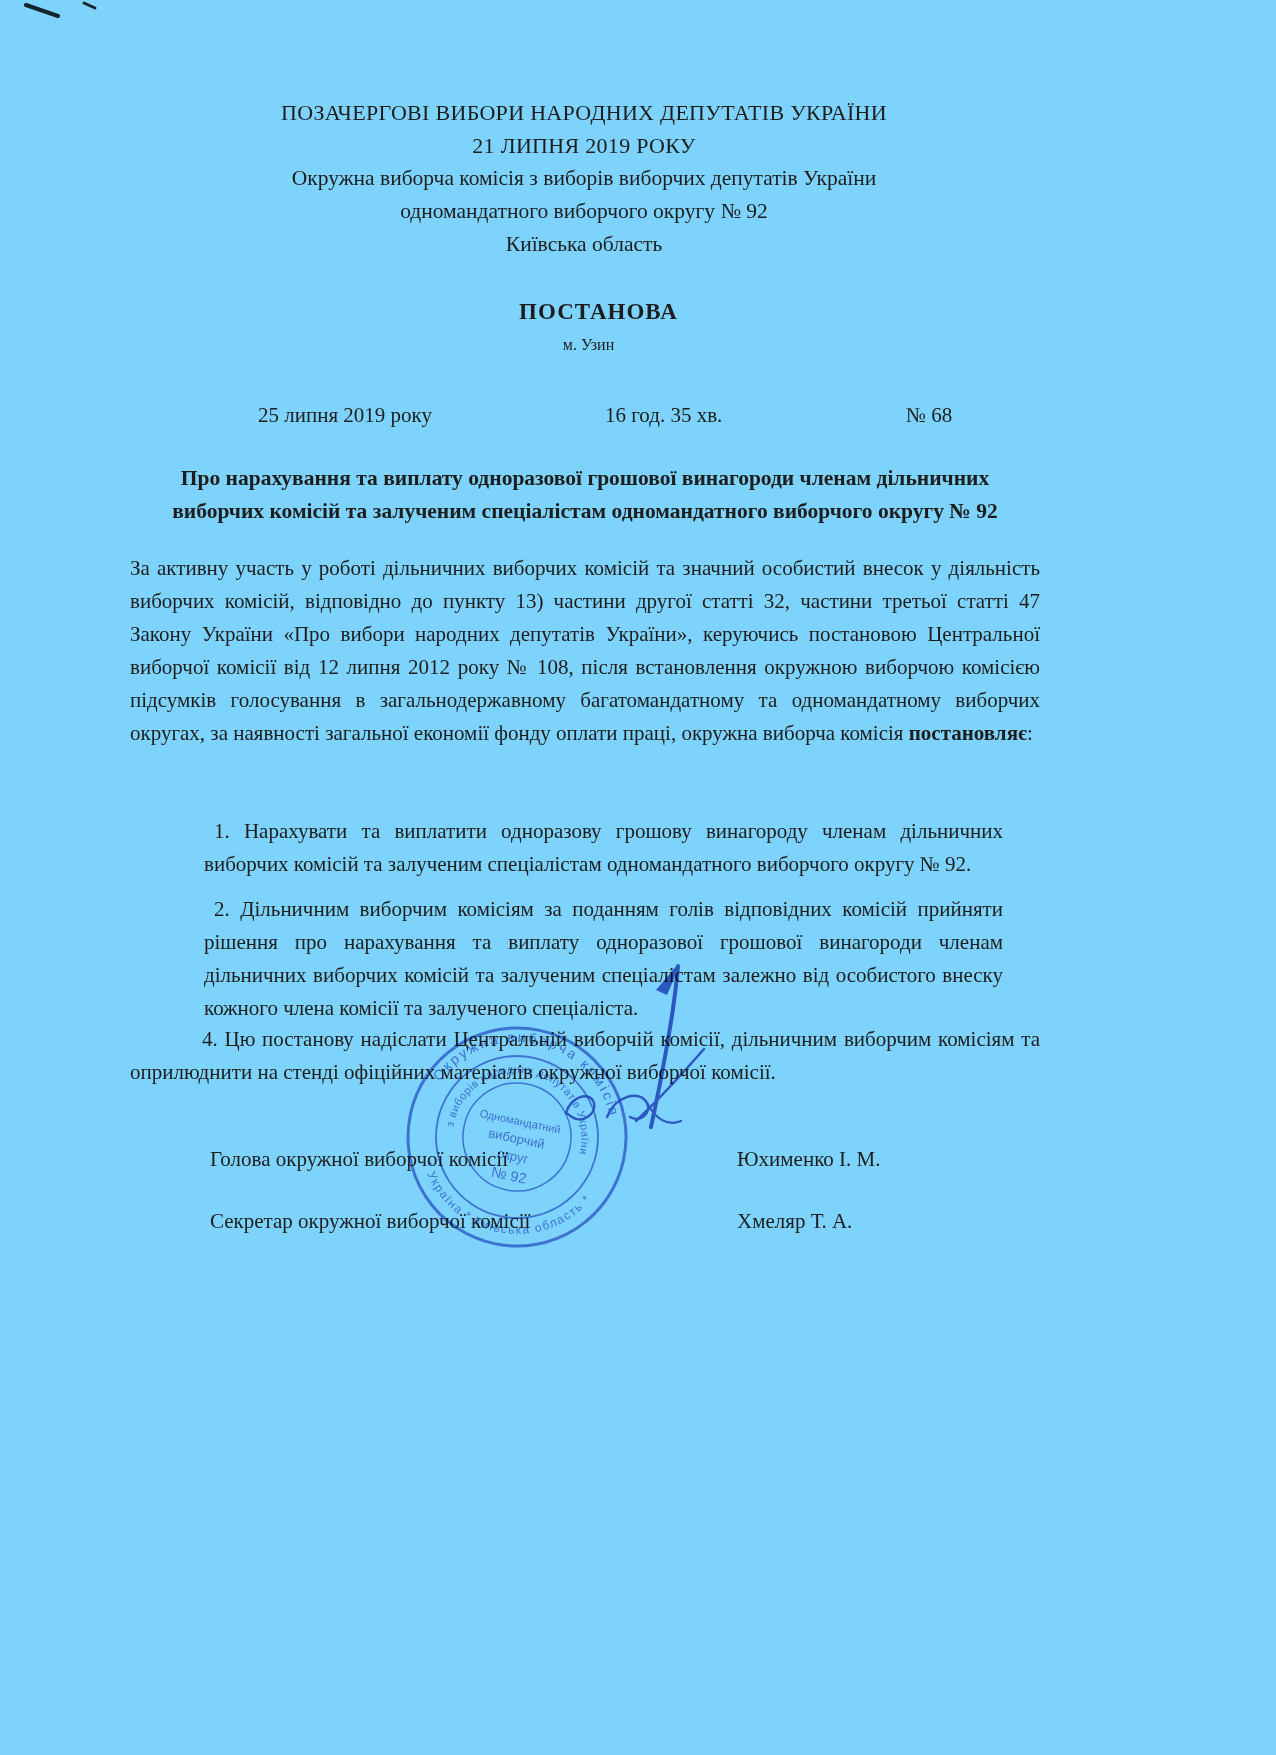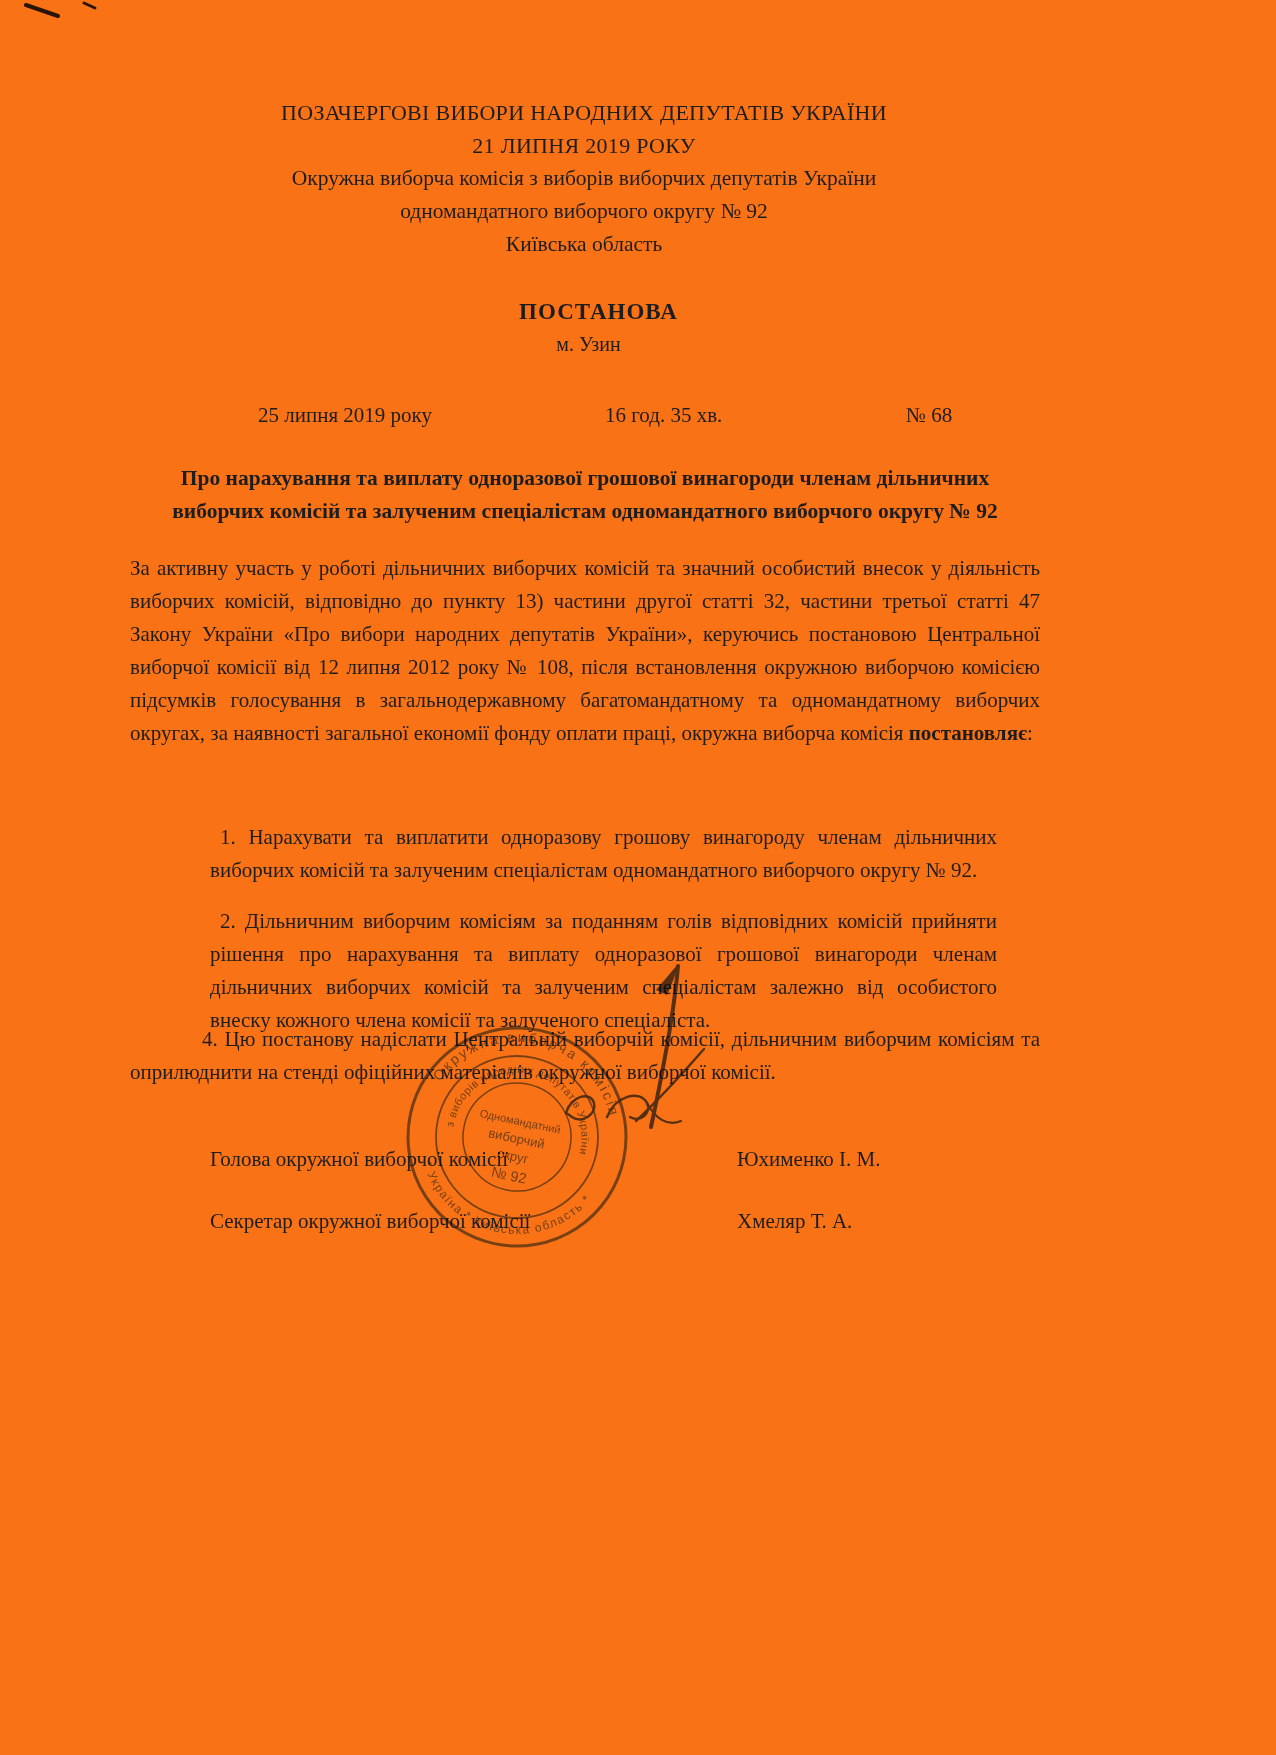--- a/index.html
+++ b/index.html
@@ -1,46 +1,46 @@
 <!DOCTYPE html>
 <html lang="uk"><head>
 <meta charset="utf-8">
 <style>
   html,body{margin:0;padding:0;background:#e8e8e8;}
   .page{
     position:relative;
     width:1276px;height:1755px;
-    background:#f97316;
+    background:#7dd3fc;
     margin:0 auto;
     font-family:"Liberation Serif", serif;
     color:#1d1d1d;
     overflow:hidden;
   }
   .centered-col{position:absolute;left:0;width:1168px;text-align:center;}
   .hdr-line{font-size:21.5px;line-height:33px;}
   .hdr-line.caps{font-size:22px;letter-spacing:.3px;}
   .doc-type{font-size:23px;font-weight:bold;line-height:33px;letter-spacing:1px;padding-left:29px;}
-  .doc-city{font-size:20px;line-height:33px;margin-left:9px;}
+  .doc-city{font-size:16px;line-height:33px;margin-left:9px;}
   .meta-row{position:absolute;top:399px;left:0;width:100%;height:33px;font-size:21px;line-height:33px;margin-left:48px;}
   .meta-date{position:absolute;left:210px;}
   .meta-time{position:absolute;left:557px;}
   .meta-num{position:absolute;left:858px;}
   .subject{
     position:absolute;top:462px;left:118px;width:934px;
     font-size:21.5px;font-weight:bold;line-height:33px;text-align:center;
   }
   .body-par{
     position:absolute;top:552px;left:130px;width:910px;
     font-size:21px;line-height:33px;text-align:justify;margin:0;
   }
   .items-block{
     position:absolute;top:803px;left:192px;width:823px;
     font-size:21px;line-height:33px;text-align:justify;
   }
-  .items-block p{margin:18px;text-indent:10px;}
+  .items-block p{margin:12px;text-indent:10px;}
   .item-wide{
     position:absolute;top:1023px;left:130px;width:910px;
     font-size:21px;line-height:33px;text-align:justify;text-indent:72px;margin:0;
   }
   .sig-row{position:absolute;left:0;width:100%;height:33px;font-size:21px;line-height:33px;}
   .sig-row .sig-title{position:absolute;left:210px;}
   .sig-row .sig-name{position:absolute;left:737px;}
   .sig-head{top:1143px;}
   .sig-secr{top:1205px;}
   .ink-overlay{

